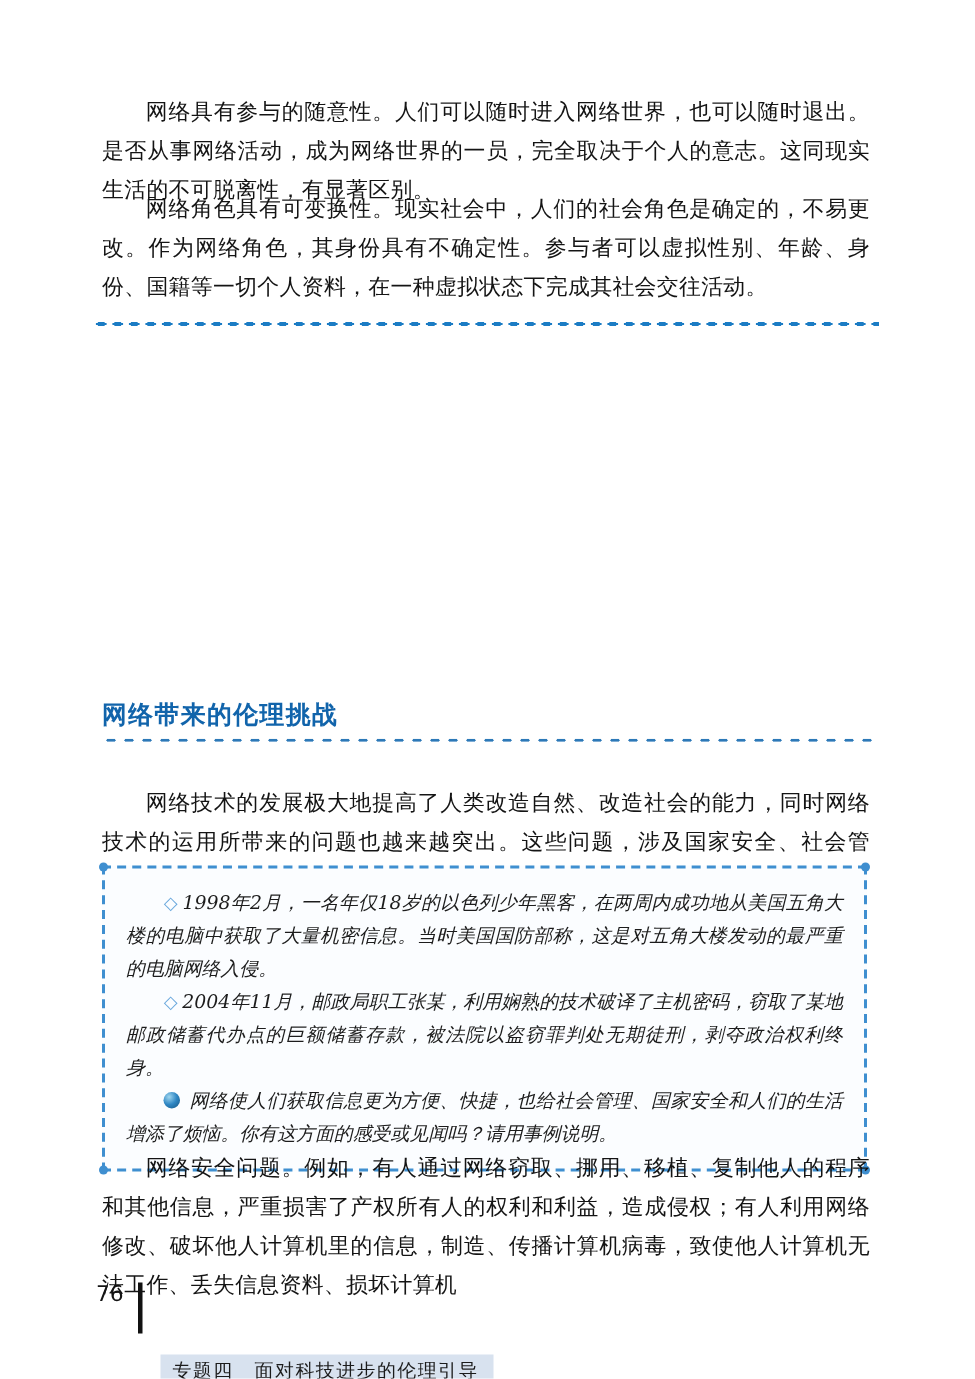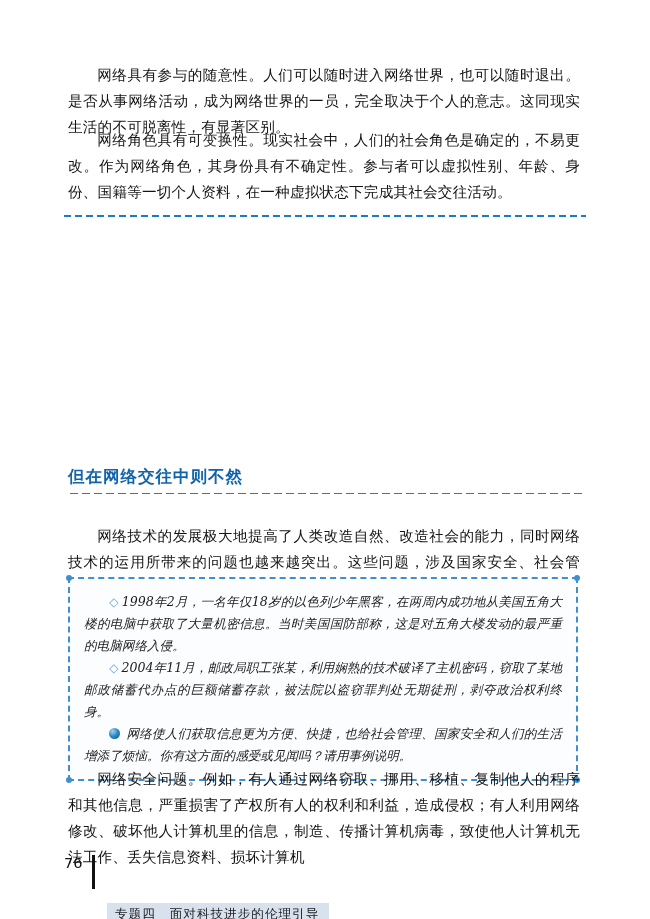--- a/index.html
+++ b/index.html
@@ -227,21 +227,21 @@
 
   <div class="linkbox">
 
 
 
     <div class="dot-rule-bottom"></div>
   </div>
 
 
   <div class="section-head">
-    <h2>但在网络交往中则不然</h2>
+    <h2>网络带来的伦理挑战</h2>
     <div class="thin-dots"></div>
   </div>
 
   <div class="body-col" style="top:523px;">
     <p class="para">网络技术的发展极大地提高了人类改造自然、改造社会的能力，同时网络技术的运用所带来的问题也越来越突出。这些问题，涉及国家安全、社会管理、商业秘密、个人隐私的保护等，日益引起人们的高度关注。</p>
   </div>
 
   <div class="casebox">
     <span class="corner tl"></span>
     <span class="corner tr"></span>

